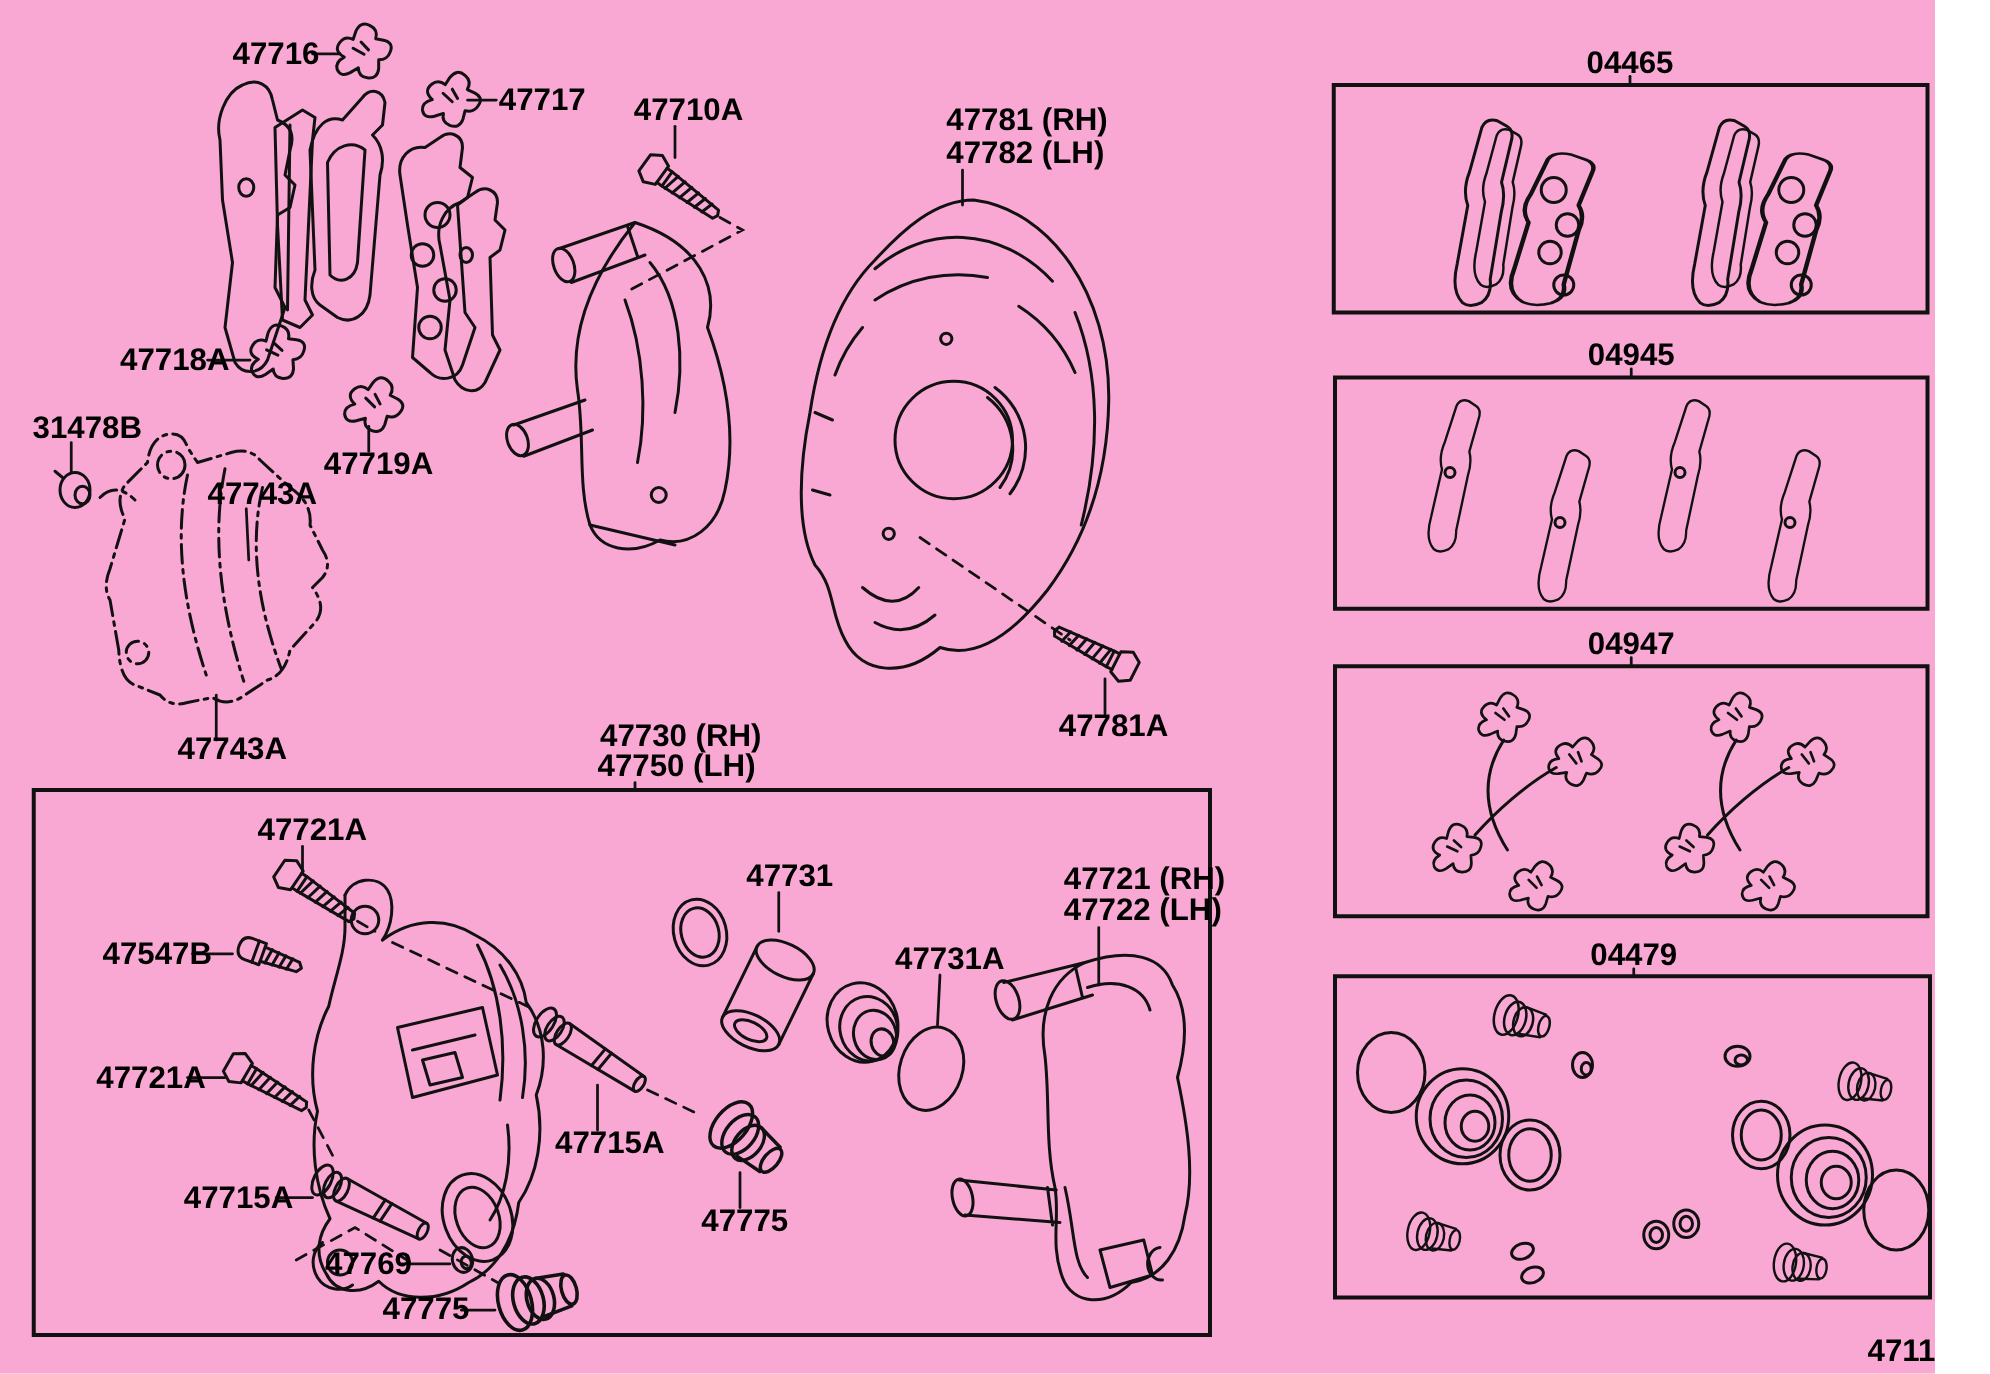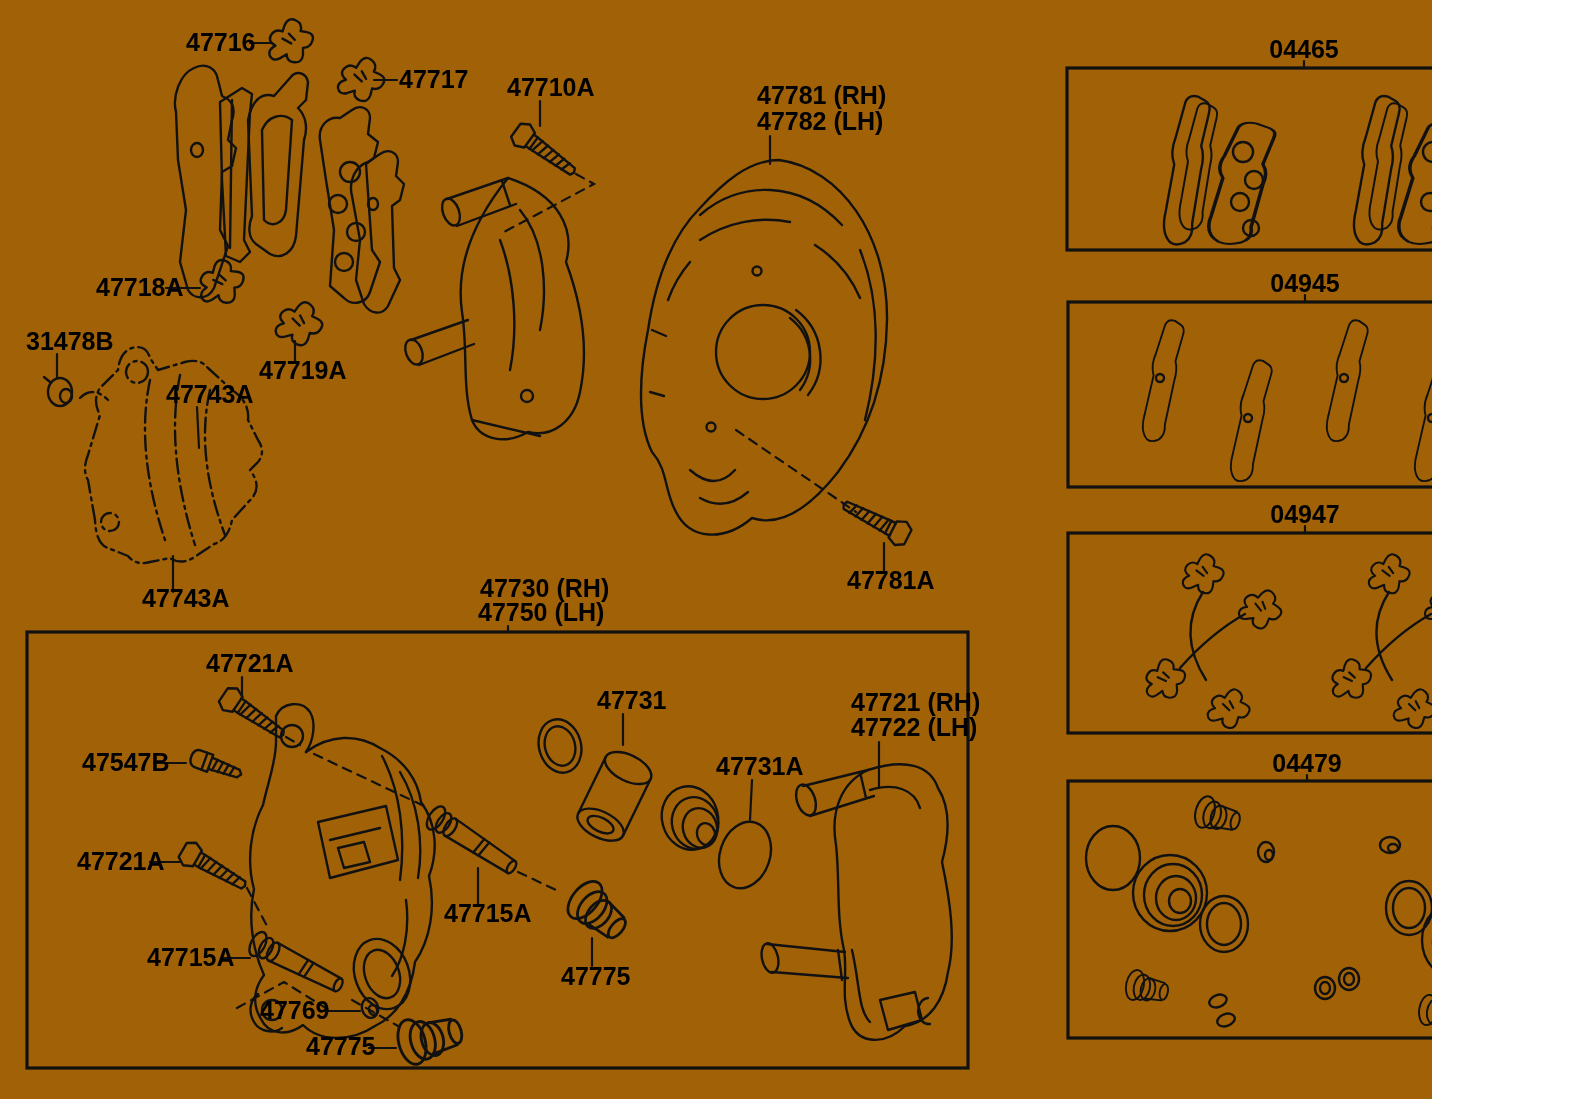--- a/index.html
+++ b/index.html
@@ -1,16 +1,16 @@
 <!DOCTYPE html>
 <html><head>
 <meta charset="utf-8">
 <style>
   html,body{margin:0;padding:0;background:#fff;}
-  #stage{position:relative;width:1432px;height:1099px;background:#a16207;overflow:hidden;}
+  #stage{position:relative;width:1548px;height:1099px;background:#f9a8d4;overflow:hidden;}
   svg{display:block;}
   .ln{fill:none;stroke:#111;stroke-width:2.4;stroke-linecap:round;stroke-linejoin:round;}
   .box{fill:none;stroke:#111;stroke-width:3.2;}
   .lead{fill:none;stroke:#111;stroke-width:2.2;stroke-linecap:round;}
   .dash{stroke-dasharray:9 7;}
   .phantom{stroke-dasharray:15 5 3 5;}
   .lbl{font-family:"Liberation Sans","DejaVu Sans",sans-serif;font-weight:700;font-size:25px;fill:#000;stroke:none;}
   .mid{text-anchor:middle;}
 </style>
 </head>

